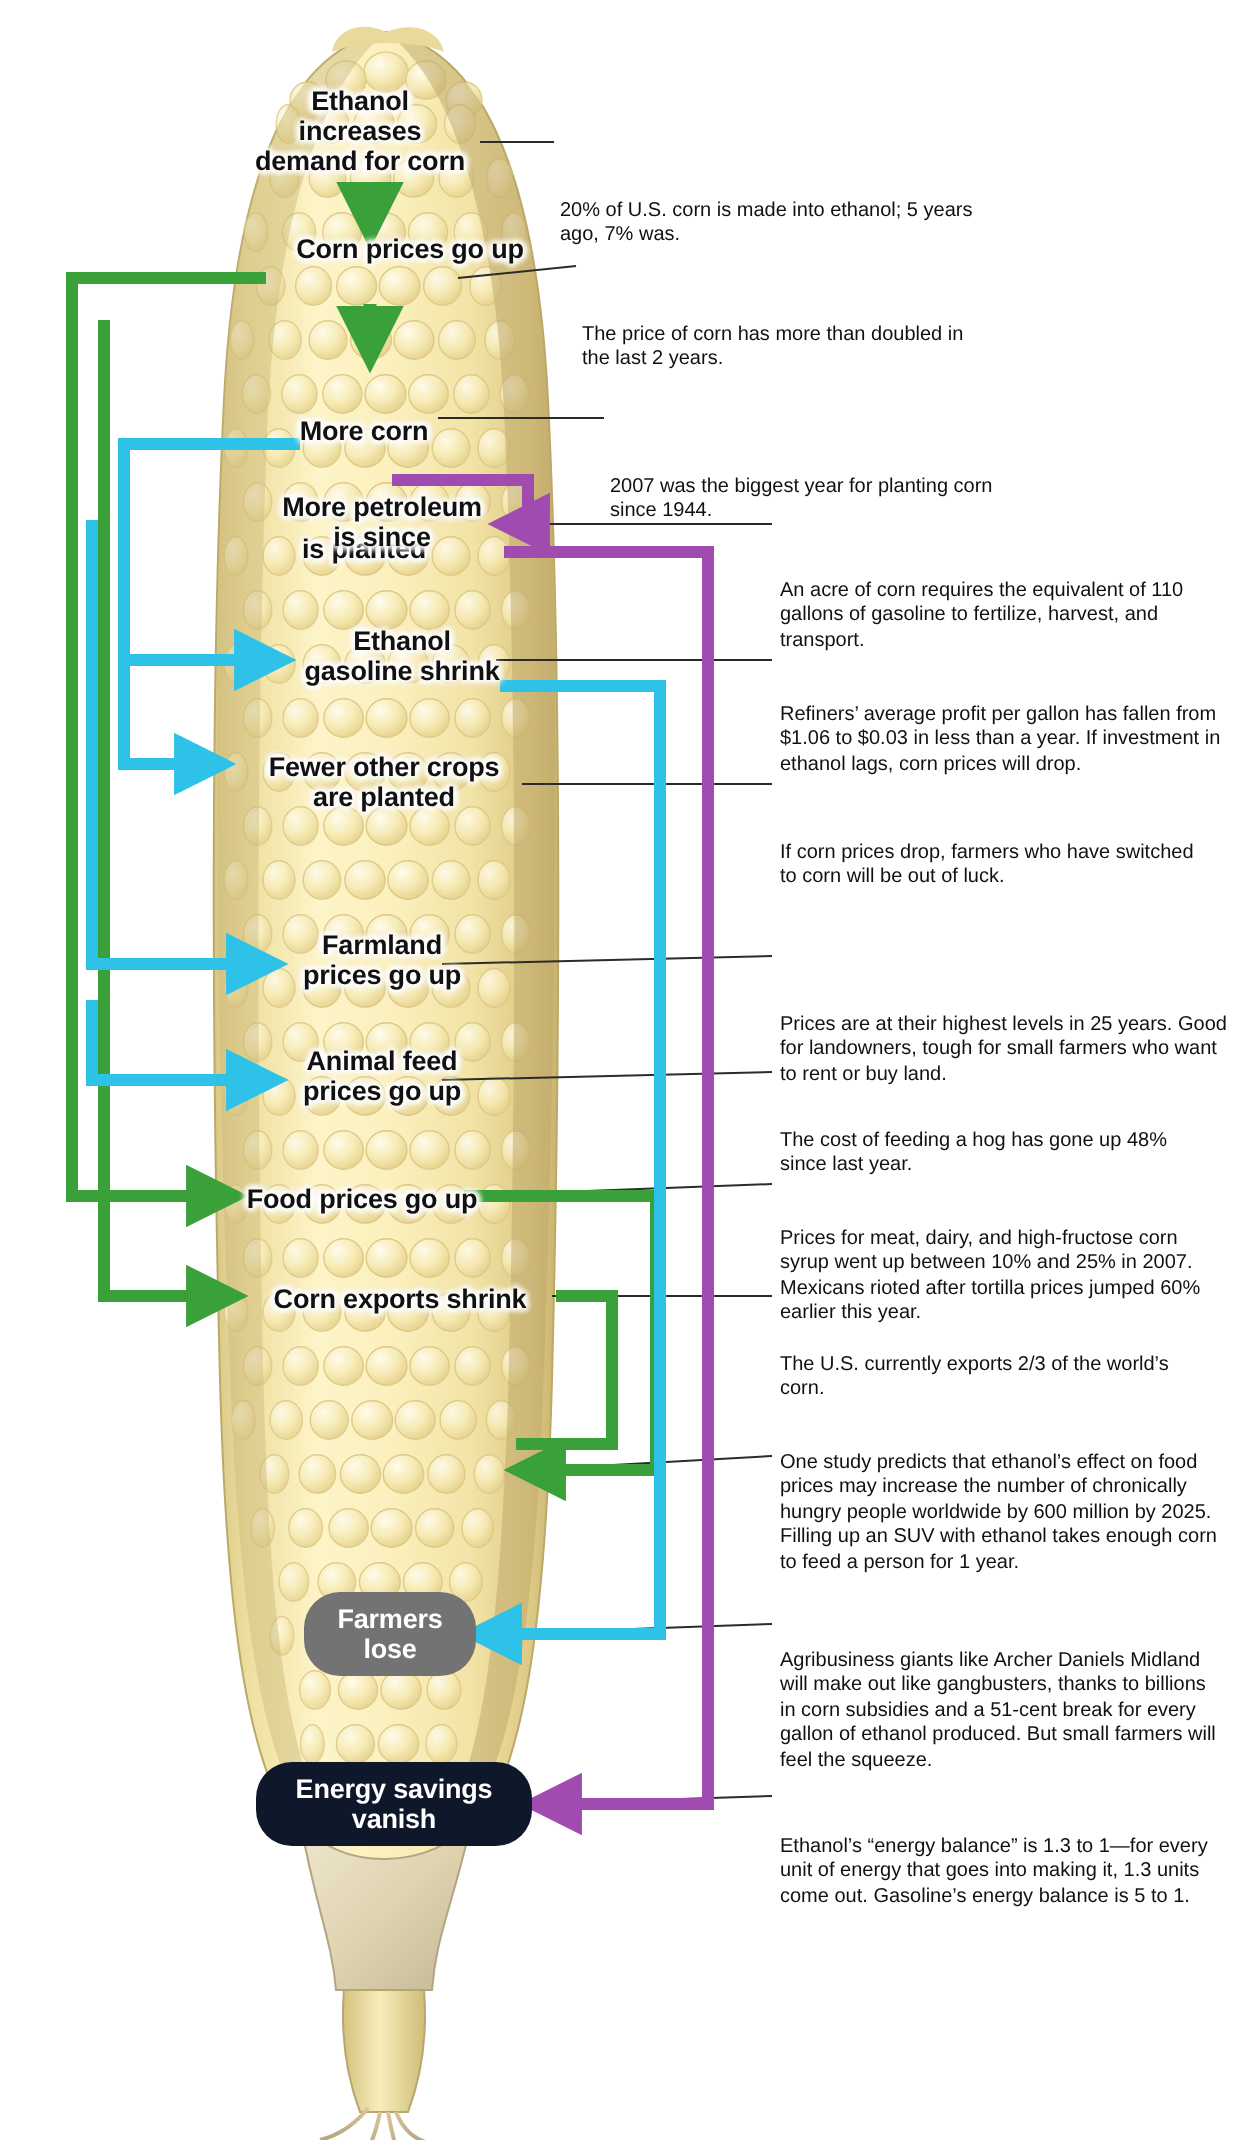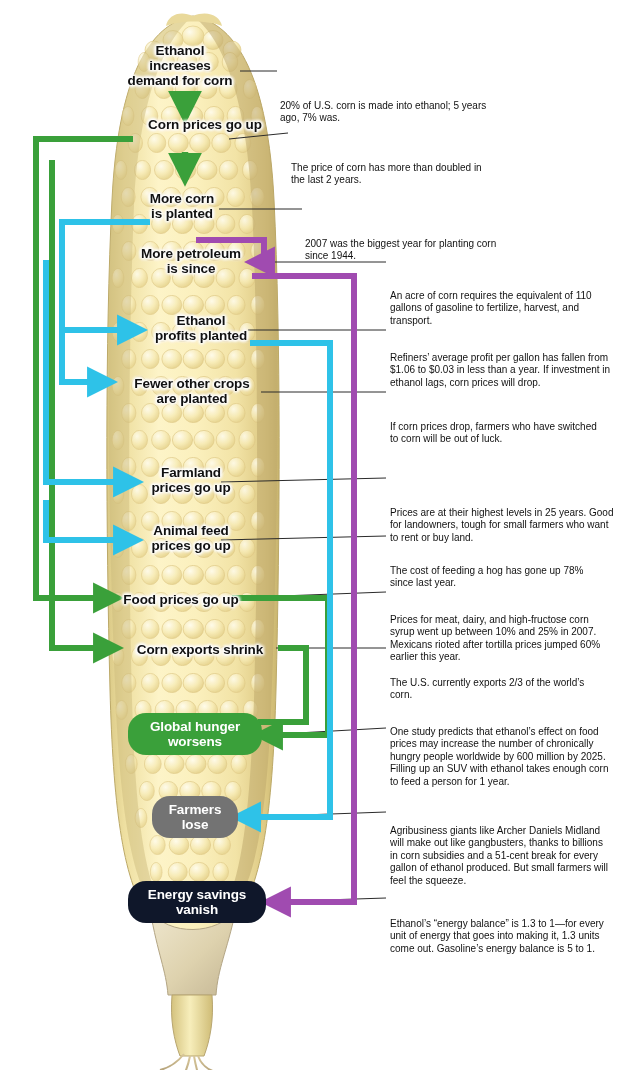--- a/index.html
+++ b/index.html
@@ -452,33 +452,33 @@
   <div class="node plain halo" style="left:118px; top:40px; width:124px;">
     <span class="ln">Ethanol</span>
     <span class="ln">increases</span>
     <span class="ln">demand for corn</span>
   </div>
 
   <div class="node plain halo" style="left:114px; top:114px; width:118px;margin-left:32px;">
     <span class="ln">Corn prices go up</span>
   </div>
 
-  <div class="node plain halo" style="left:140px; top:188px; width:84px;">
+  <div class="node plain halo" style="left:140px; top:205px; width:84px;gap:44px;">
     <span class="ln">More corn</span>
     <span class="ln">is planted</span>
   </div>
 
   <div class="node plain halo" style="left:128px; top:243px; width:126px;">
     <span class="ln">More petroleum</span>
     <span class="ln">is since</span>
   </div>
 
   <div class="node plain halo" style="left:150px; top:310px; width:102px;">
     <span class="ln">Ethanol</span>
-    <span class="ln">profits planted</span>
+    <span class="ln">gasoline shrink</span>
   </div>
 
   <div class="node plain halo" style="left:122px; top:373px; width:140px;">
     <span class="ln">Fewer other crops</span>
     <span class="ln">are planted</span>
   </div>
 
   <div class="node plain halo" style="left:144px; top:462px; width:94px;">
     <span class="ln">Farmland</span>
     <span class="ln">prices go up</span>
@@ -490,24 +490,20 @@
   </div>
 
   <div class="node plain halo" style="left:124px; top:589px; width:114px;">
     <span class="ln">Food prices go up</span>
   </div>
 
   <div class="node plain halo" style="left:120px; top:639px; width:160px;">
     <span class="ln">Corn exports shrink</span>
   </div>
 
-  <div class="node pill green" style="left:128px; top:713px; width:134px;">
-    <span class="ln">Global hunger</span>
-    <span class="ln">worsens</span>
-  </div>
 
   <div class="node pill blue" style="left:152px; top:796px; width:86px;">
     <span class="ln">Farmers</span>
     <span class="ln">lose</span>
   </div>
 
   <div class="node pill purple" style="left:128px; top:881px; width:138px;">
     <span class="ln">Energy savings</span>
     <span class="ln">vanish</span>
   </div>
@@ -519,21 +515,21 @@
   <div class="annot" style="left:305px; top:202px; width:200px;">2007 was the biggest year for planting corn since 1944.</div>
 
   <div class="annot" style="left:390px; top:254px; width:218px;">An acre of corn requires the equivalent of 110 gallons of gasoline to fertilize, harvest, and transport.</div>
 
   <div class="annot" style="left:390px; top:316px; width:224px;">Refiners’ average profit per gallon has fallen from $1.06 to $0.03 in less than a year. If investment in ethanol lags, corn prices will drop.</div>
 
   <div class="annot" style="left:390px; top:385px; width:216px;">If corn prices drop, farmers who have switched to corn will be out of luck.</div>
 
   <div class="annot" style="left:390px; top:471px; width:224px;">Prices are at their highest levels in 25 years. Good for landowners, tough for small farmers who want to rent or buy land.</div>
 
-  <div class="annot" style="left:390px; top:529px; width:210px;">The cost of feeding a hog has gone up 78% since last year.</div>
+  <div class="annot" style="left:390px; top:529px; width:210px;">The cost of feeding a hog has gone up 48% since last year.</div>
 
   <div class="annot" style="left:390px; top:578px; width:222px;">Prices for meat, dairy, and high-fructose corn syrup went up between 10% and 25% in 2007. Mexicans rioted after tortilla prices jumped 60% earlier this year.</div>
 
   <div class="annot" style="left:390px; top:641px; width:206px;">The U.S. currently exports 2/3 of the world’s corn.</div>
 
   <div class="annot" style="left:390px; top:690px; width:226px;">One study predicts that ethanol’s effect on food prices may increase the number of chronically hungry people worldwide by 600 million by 2025. Filling up an SUV with ethanol takes enough corn to feed a person for 1 year.</div>
 
   <div class="annot" style="left:390px; top:789px; width:222px;">Agribusiness giants like Archer Daniels Midland will make out like gangbusters, thanks to billions in corn subsidies and a 51-cent break for every gallon of ethanol produced. But small farmers will feel the squeeze.</div>
 
   <div class="annot" style="left:390px; top:882px; width:222px;">Ethanol’s “energy balance” is 1.3 to 1—for every unit of energy that goes into making it, 1.3 units come out. Gasoline’s energy balance is 5 to 1.</div>

